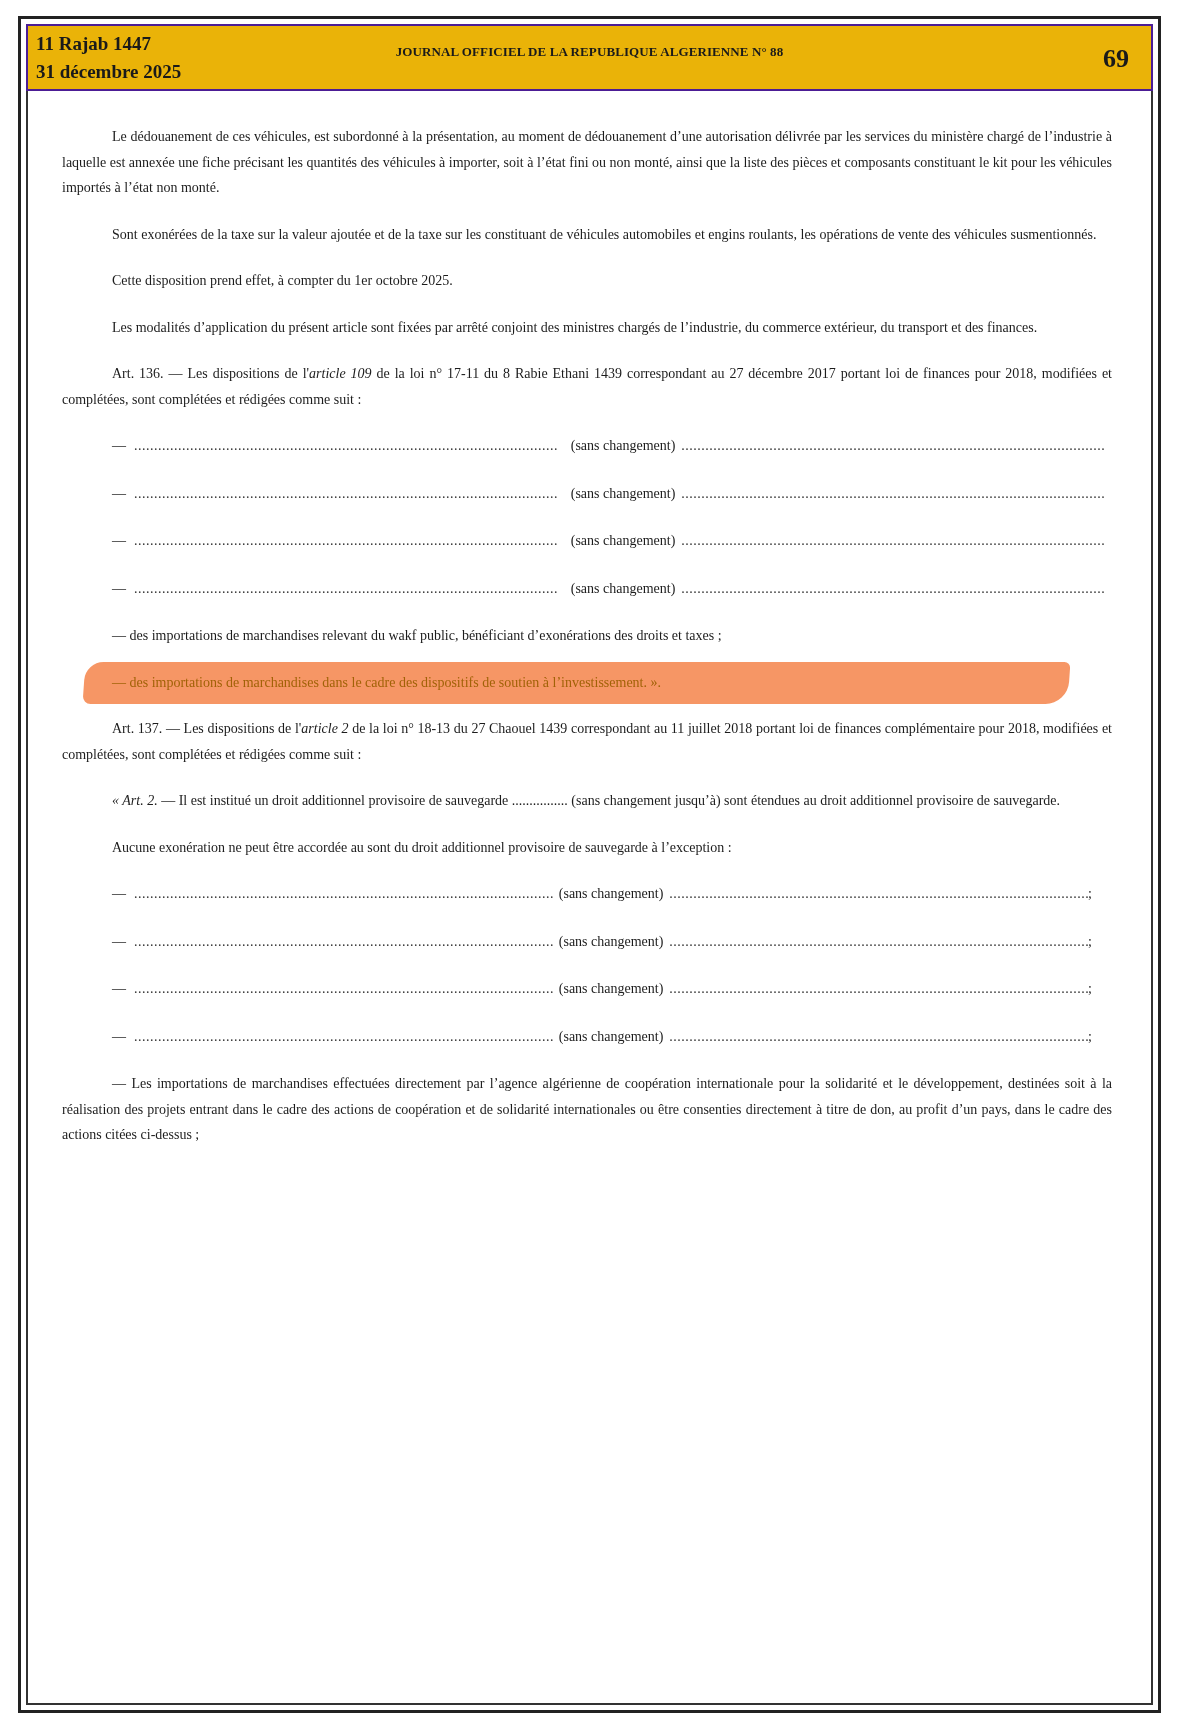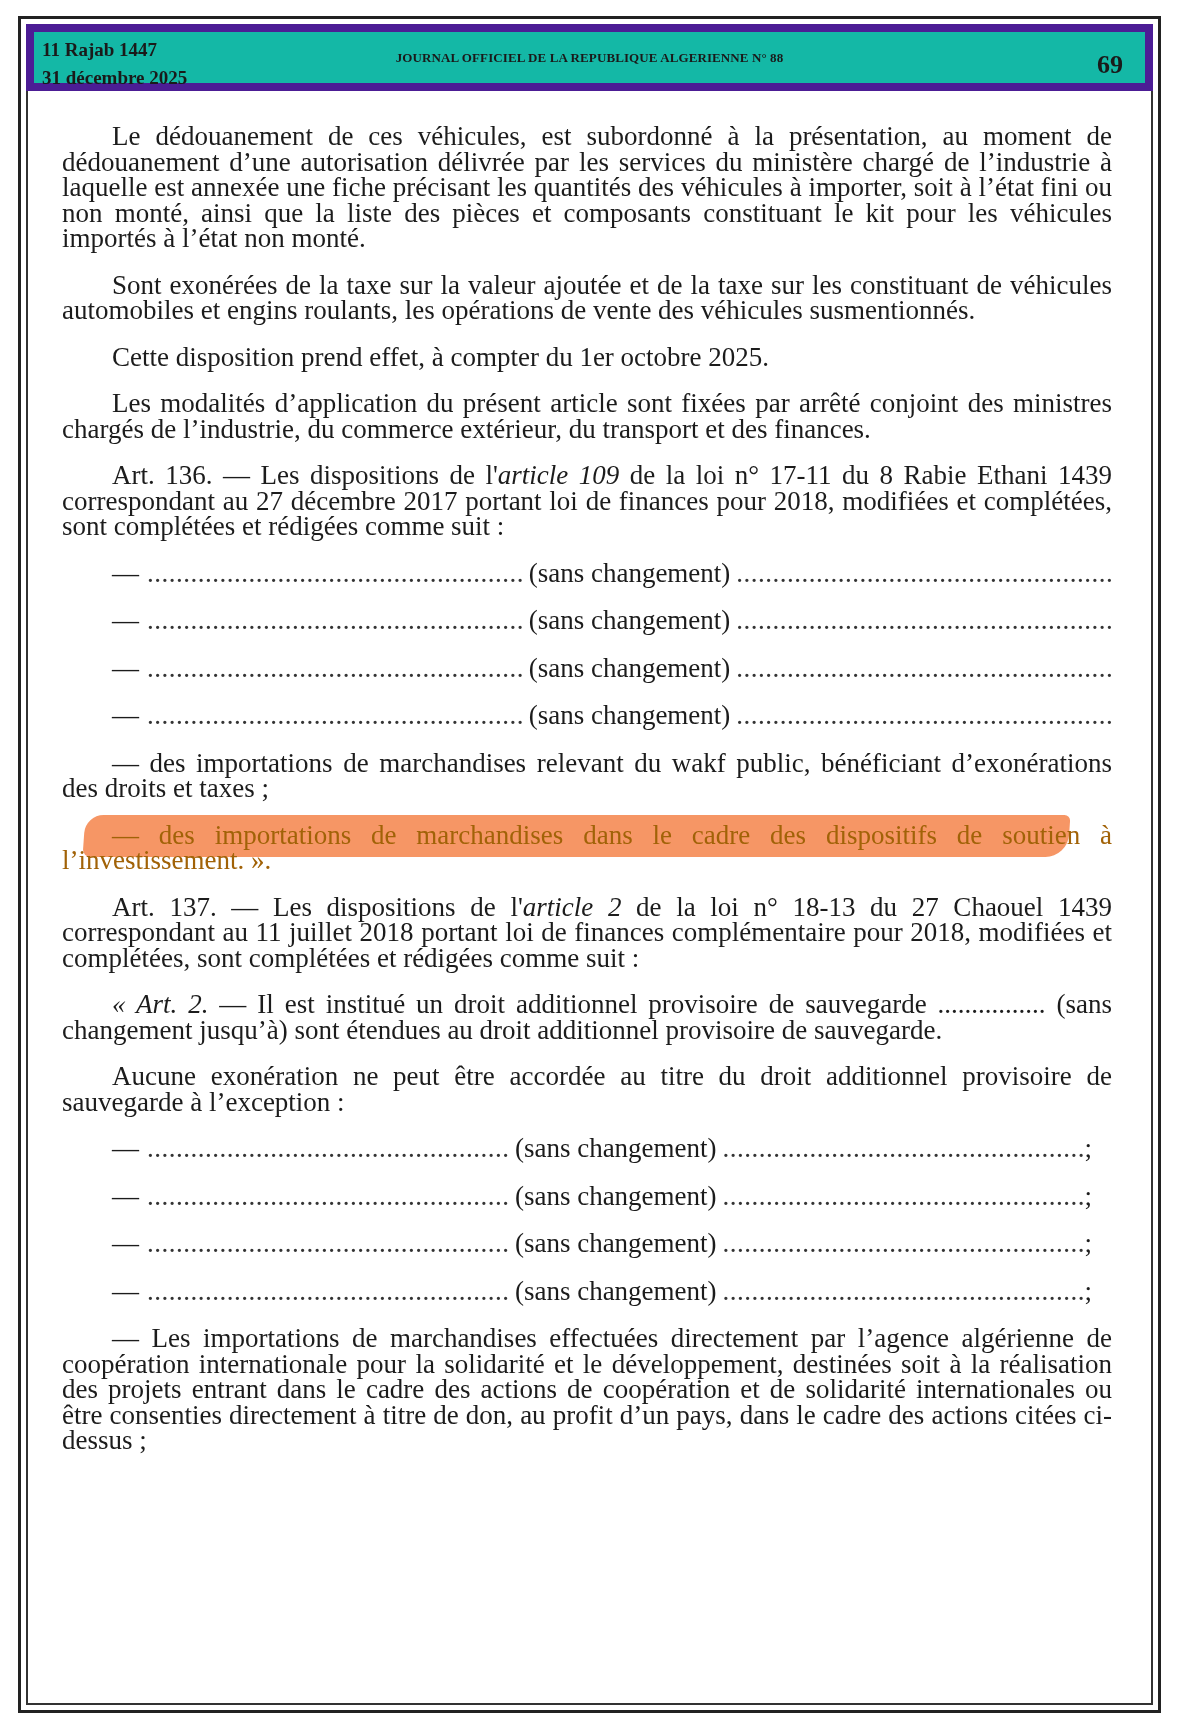--- a/index.html
+++ b/index.html
@@ -7,29 +7,29 @@
   .outer-frame {
     position:absolute; left:18px; top:16px; width:1143px; height:1697px;
     border:3px solid #222; box-sizing:border-box;
   }
   .inner-frame {
     position:absolute; left:26px; top:24px; width:1127px; height:1681px;
     border:2px solid #333; box-sizing:border-box;
   }
   .header {
     position:absolute; left:26px; top:24px; width:1127px; height:67px;
-    background:#14b8a6; border:8px solid #4c1d95; box-sizing:border-box;
+    background:#eab308; border:2px solid #4c1d95; box-sizing:border-box;
     font-family:"Liberation Serif", serif; font-weight:bold; color:#1a1a1a;
   }
   .hdr-date { position:absolute; left:8px; top:4px; font-size:19px; line-height:28px; }
   .hdr-title { position:absolute; left:0; right:0; top:18px; text-align:center; font-size:13px; letter-spacing:0.1px; }
   .hdr-page { position:absolute; right:22px; top:18px; font-size:26px; }
   .content {
     position:absolute; left:62px; top:124px; width:1050px;
-    font-family:"Liberation Serif", serif; font-size:27px; line-height:25.5px; color:#1c1c1c;
+    font-family:"Liberation Serif", serif; font-size:14px; line-height:25.5px; color:#1c1c1c;
     text-align:justify;
   }
   .content p { margin:0 0 21px 0; text-indent:50px; }
   .dots-line { display:flex; align-items:baseline; margin:0 0 22px 0; padding-left:50px; white-space:nowrap; }
   .dots-line .dash { margin-right:8px; }
   .dots-line .fill { flex:1; overflow:hidden; letter-spacing:0.5px; color:#333; }
   .dots-line .mid { padding:0 6px; }
   .dots-line.short { padding-right:20px; }
   .highlight-wrap { position:relative; }
   .highlight {
@@ -91,21 +91,21 @@
     </div>
 
   <p>— des importations de marchandises relevant du wakf public, bénéficiant d’exonérations des droits et taxes ;</p>
 
   <p class="highlight-wrap"><span class="highlight" style="background: rgb(245, 132, 74);"></span><span class="highlight-text">— des importations de marchandises dans le cadre des dispositifs de soutien à l’investissement. ».</span></p>
 
   <p><span>Art. 137. — Les dispositions de l'</span><i>article 2</i><span> de la loi n° 18-13 du 27 Chaouel 1439 correspondant au 11 juillet 2018 portant loi de finances complémentaire pour 2018, modifiées et complétées, sont complétées et rédigées comme suit :</span></p>
 
   <p><i>« Art. 2.</i><span> — Il est institué un droit additionnel provisoire de sauvegarde ................ (sans changement jusqu’à) sont étendues au droit additionnel provisoire de sauvegarde.</span></p>
 
-  <p>Aucune exonération ne peut être accordée au titre du droit additionnel provisoire de sauvegarde à l’exception :</p>
+  <p>Aucune exonération ne peut être accordée au sont du droit additionnel provisoire de sauvegarde à l’exception :</p>
 
   <div class="dots-line short">
       <span class="dash">—</span>
       <span class="fill">..........................................................................................................</span>
       <span class="mid">(sans changement)</span>
       <span class="fill">..........................................................................................................</span>
       <span>;</span>
     </div>
   <div class="dots-line short">
       <span class="dash">—</span>

